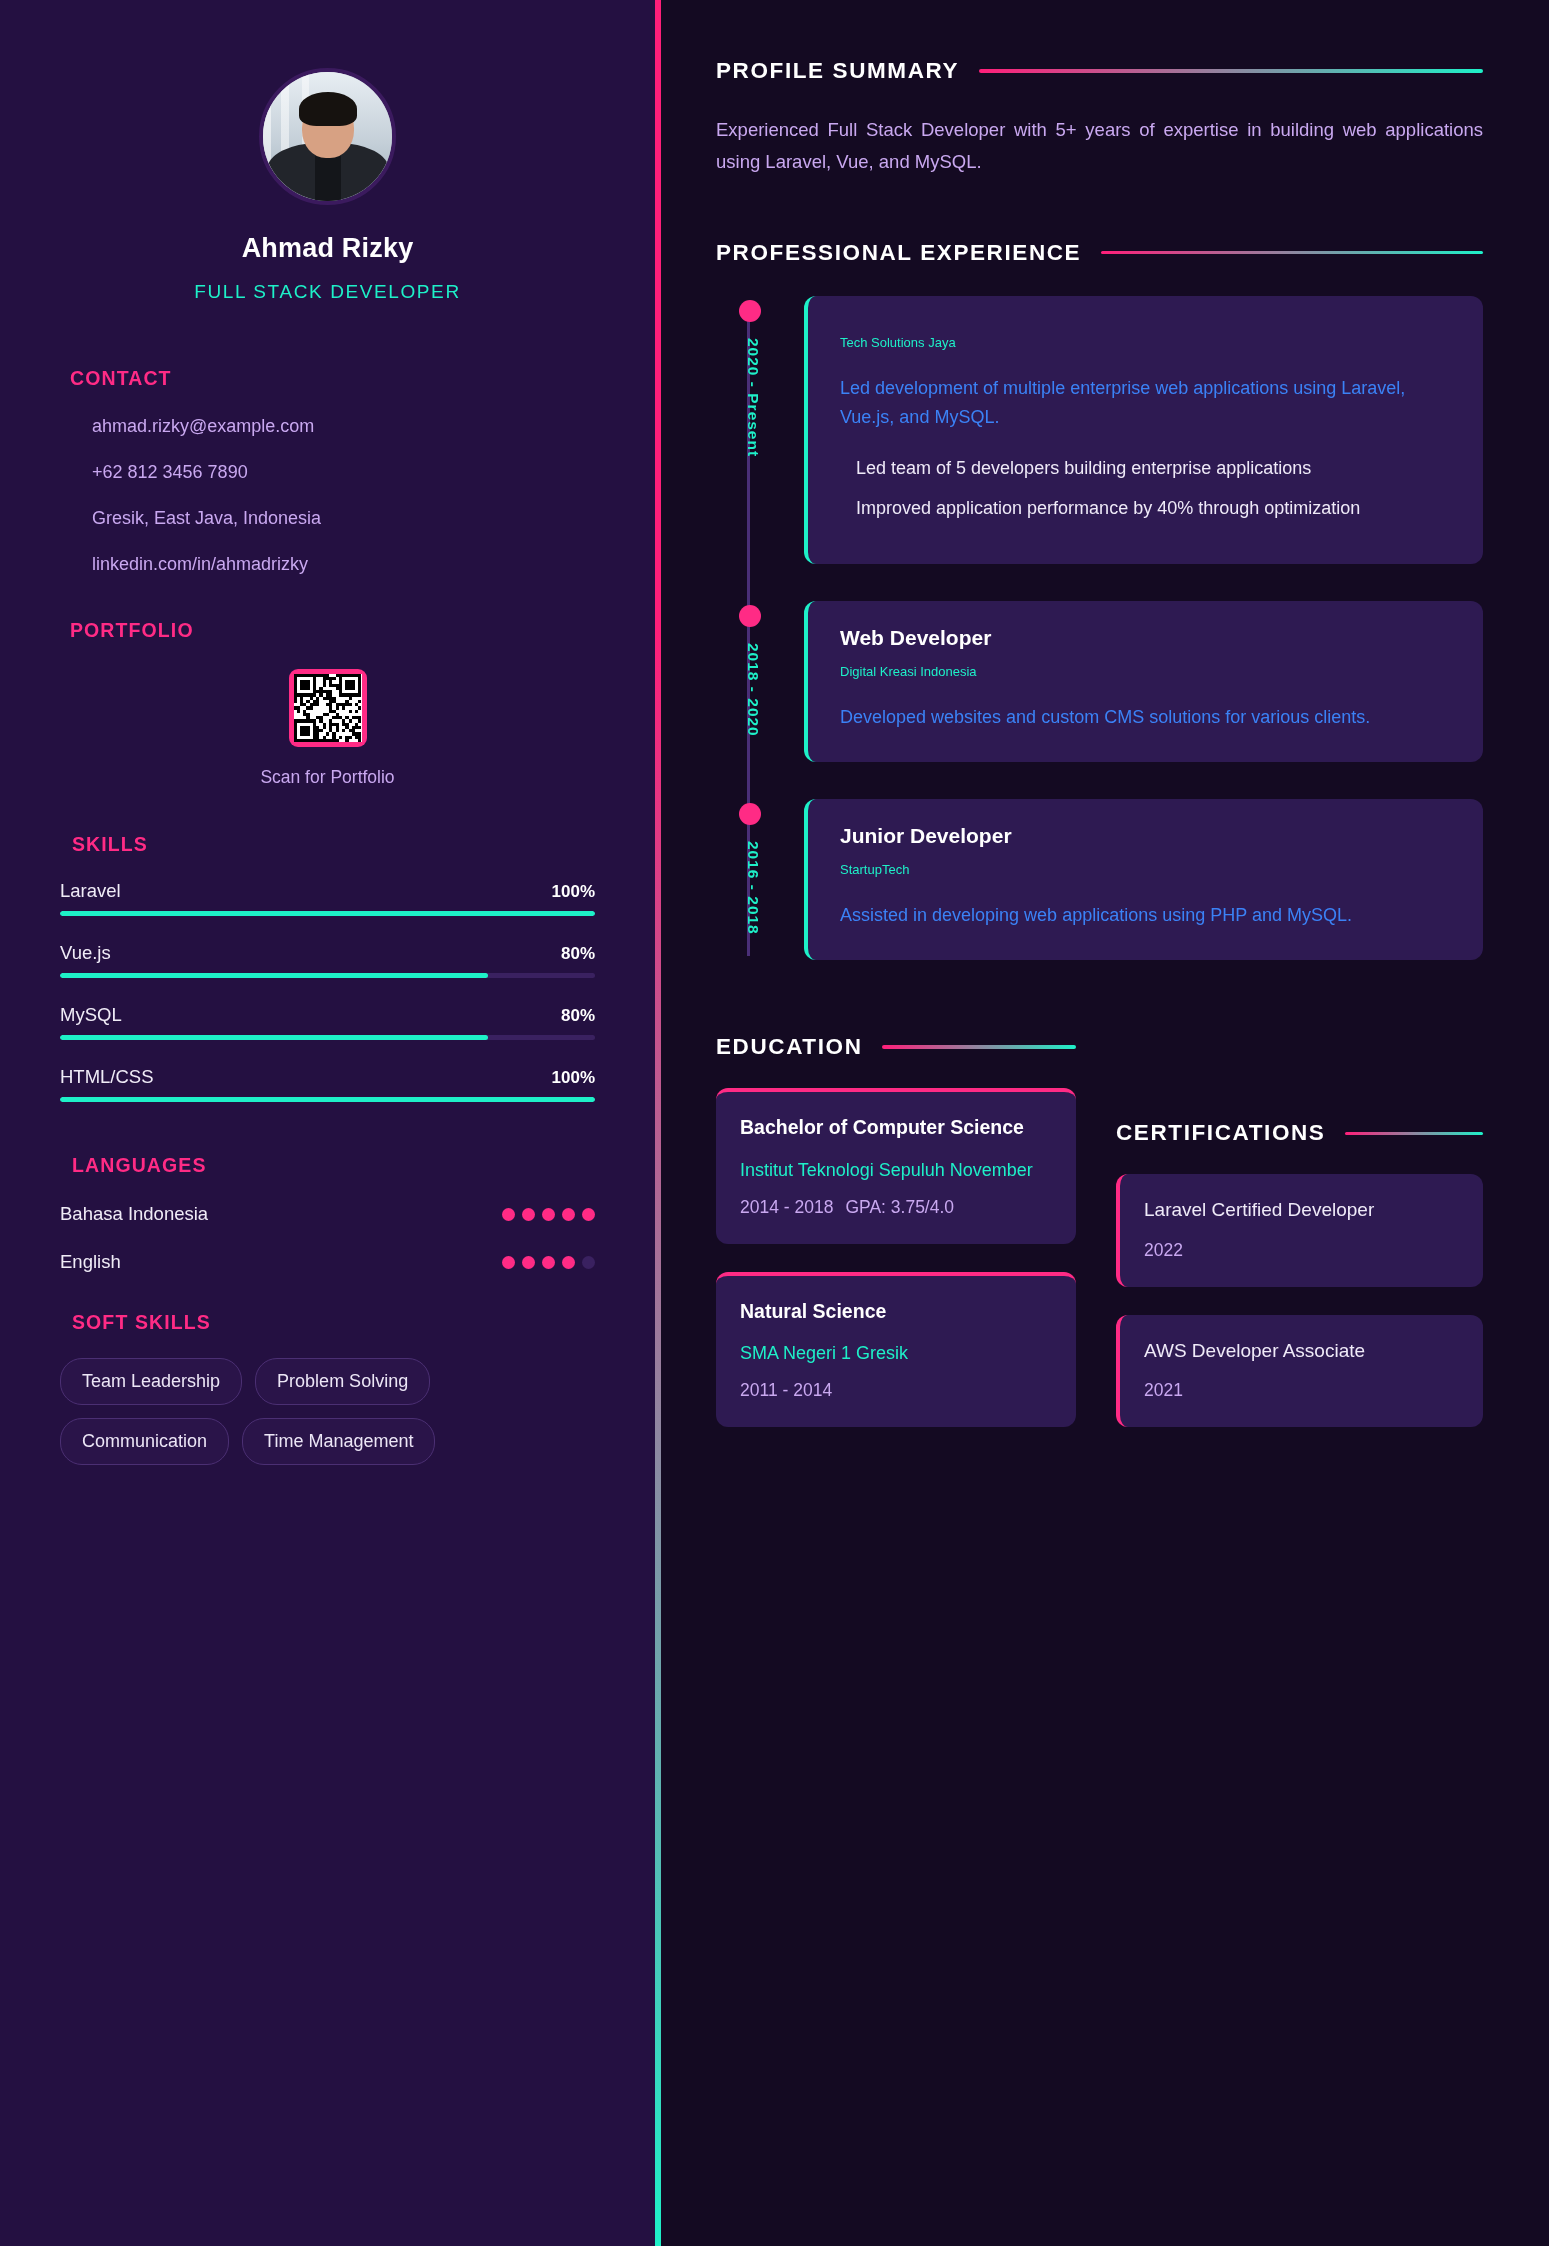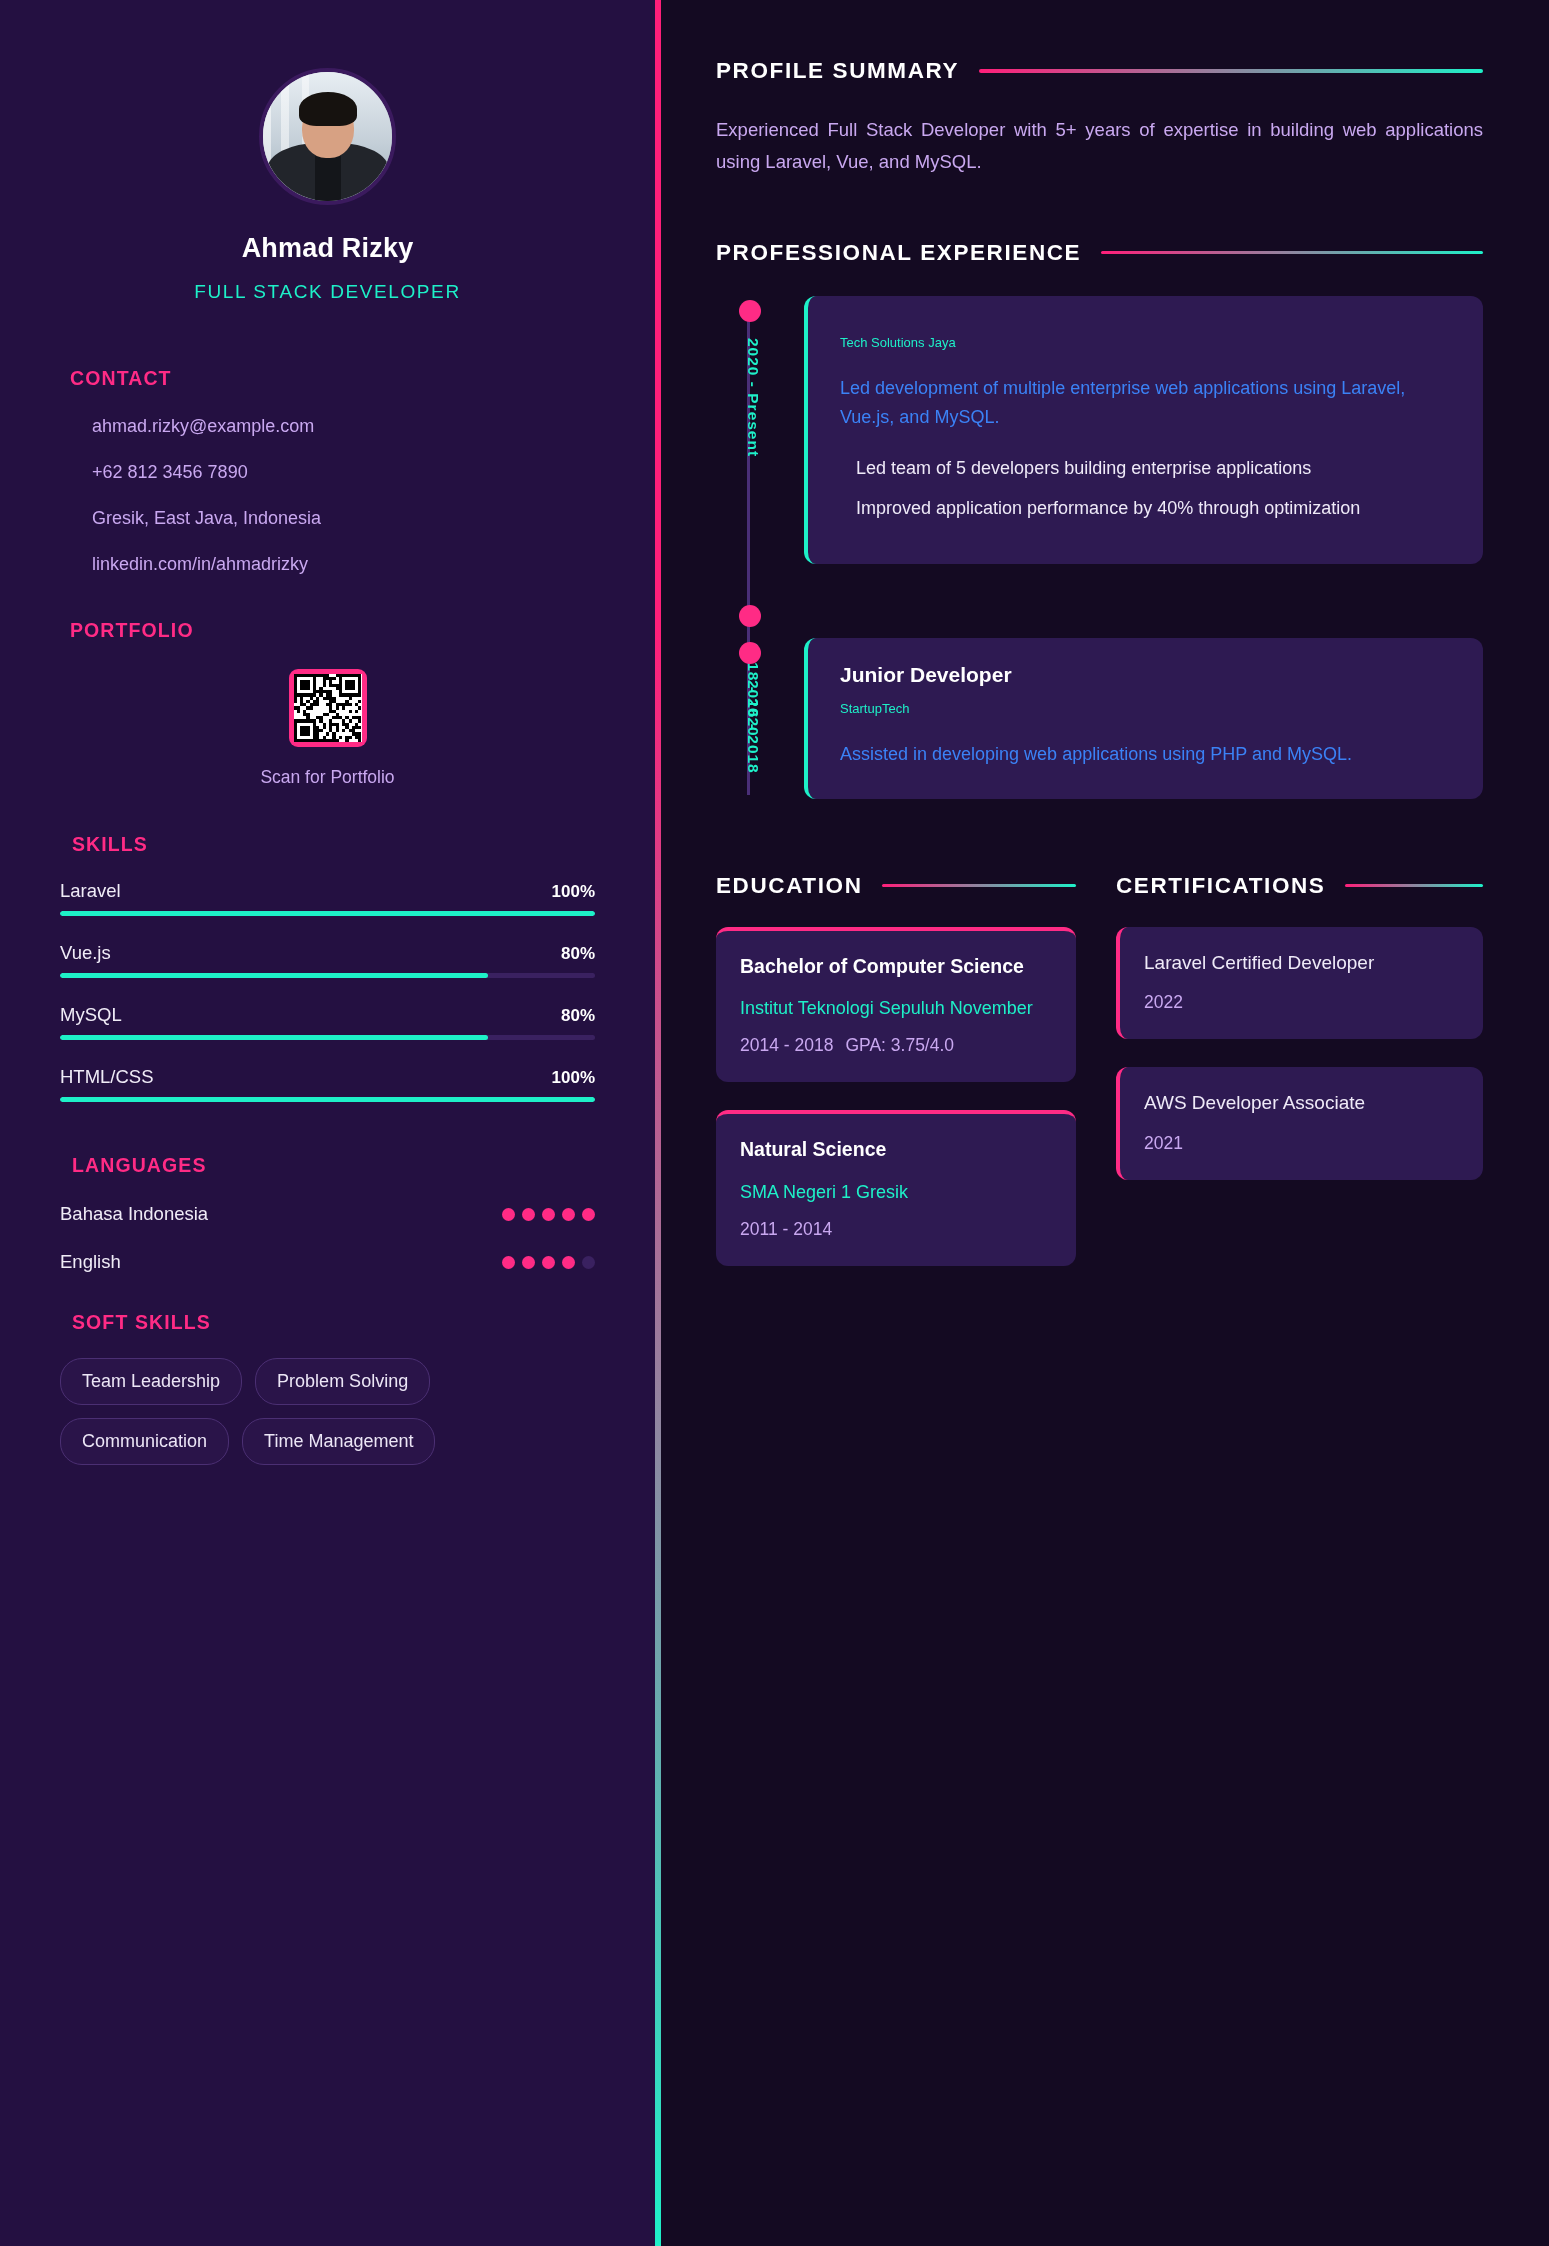--- a/index.html
+++ b/index.html
@@ -156,21 +156,21 @@
   }
   .exp-title { color:#ffffff; font-size:21px; font-weight:bold; }
   .exp-company { color:#1ef0c8; font-size:13px; margin-top:14px; }
   .exp-desc { color:#3b82f6; font-size:18px; line-height:1.62; margin-top:24px; }
   .exp-bullets { margin-top:22px; list-style:none; }
   .exp-bullets li {
     color:#efeaf8; font-size:18px; line-height:1.6;
     margin-bottom:11px; padding-left:16px;
   }
 
-  .bottom-row { display:flex; gap:40px; margin-top:74px; }
+  .bottom-row { display:flex; gap:40px; margin-top:74px;align-items:flex-end; }
   .col-edu { width:360px; min-width:360px; }
   .col-cert { flex:1; }
   .card {
     background:#2e1a52; border-radius:12px;
     padding:22px 24px 26px 24px; margin-top:28px;
   }
   .card.edu { border-top:4px solid #ff2b85; }
   .card.cert { border-left:4px solid #ff2b85; }
   .card-title { color:#ffffff; font-size:19.5px; font-weight:bold; line-height:1.42; }
   .card-sub { color:#1ef0c8; font-size:18px; line-height:1.45; margin-top:15px; }
@@ -565,20 +565,25 @@
                   <li>Led team of 5 developers building enterprise applications</li>
                   <li>Improved application performance by 40% through optimization</li>
                 </ul>
               </div>
             </div>
             <div class="exp-row">
               <div class="exp-left">
                 <div class="tl-dot"></div>
                 <div class="tl-date">2018 - 2020</div>
               </div>
+              <div class="exp-card">
+                <div class="exp-title">Web Developer</div>
+                <div class="exp-company">Digital Kreasi Indonesia</div>
+                <div class="exp-desc">Developed websites and custom CMS solutions for various clients.</div>
+              </div>
             </div>
             <div class="exp-row">
               <div class="exp-left">
                 <div class="tl-dot"></div>
                 <div class="tl-date">2016 - 2018</div>
               </div>
               <div class="exp-card">
                 <div class="exp-title">Junior Developer</div>
                 <div class="exp-company">StartupTech</div>
                 <div class="exp-desc">Assisted in developing web applications using PHP and MySQL.</div>

